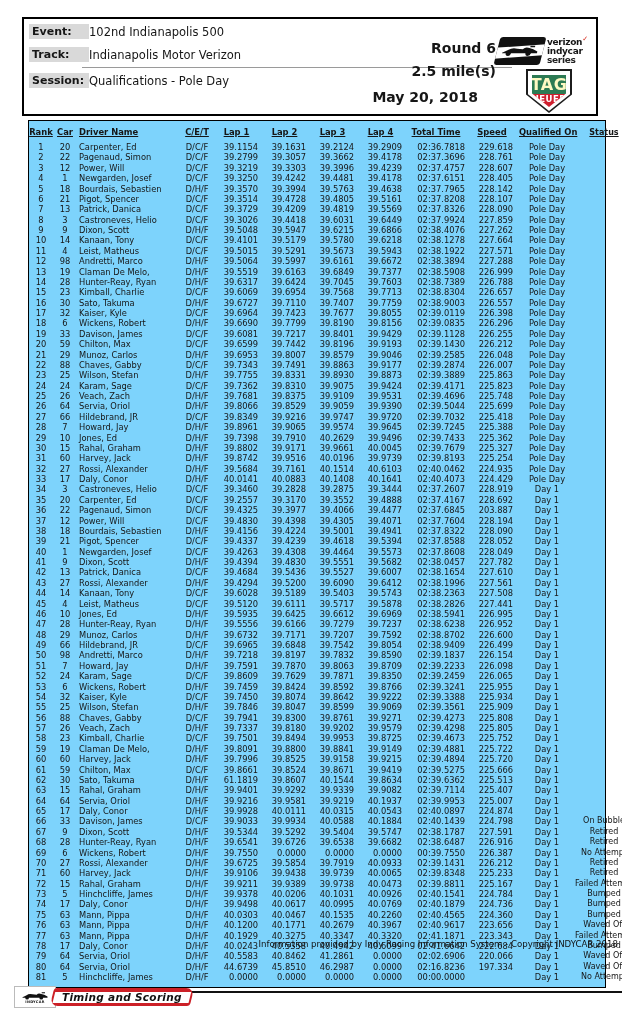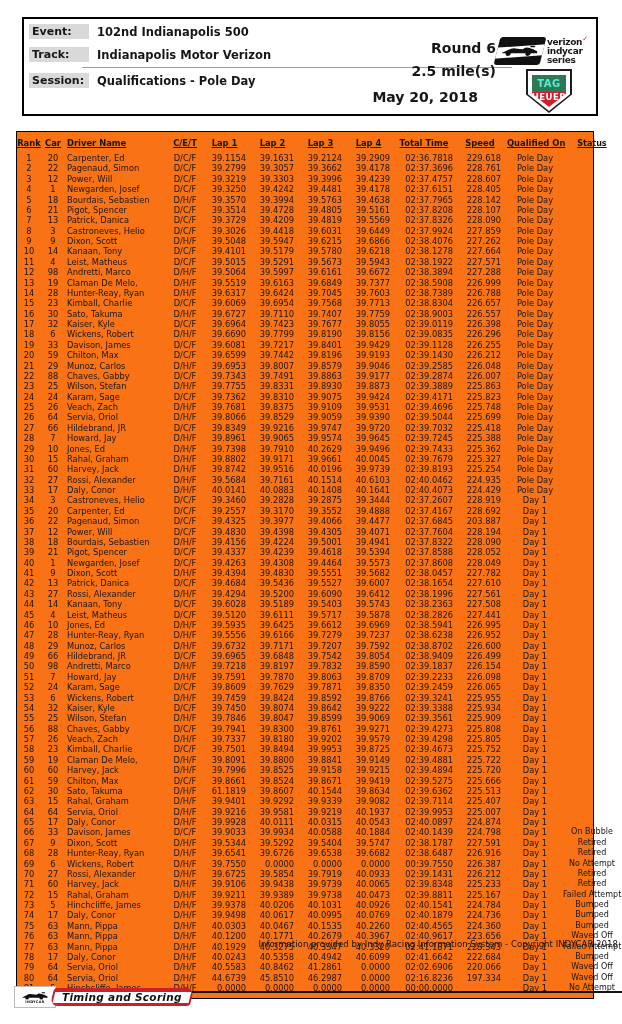--- a/index.html
+++ b/index.html
@@ -3,21 +3,21 @@
 <meta charset="utf-8">
 <style>
   html,body{margin:0;padding:0;background:#e8e8e8;}
   .page{position:relative;width:622px;height:1024px;background:#ffffff;
         font-family:"DejaVu Sans","Liberation Sans",sans-serif;color:#161616;overflow:hidden;}
 
   
   .hdr-box{position:absolute;top:17px;left:22px;width:572px;height:95px;border:2px solid #000;background:#fff;}
   .hdr-row{display:flex;align-items:center;height:21px;margin-top:2px;}
   .hdr-label{width:54px;margin-left:5px;padding:1px 3px;background:#d9d9d9;font-weight:bold;font-size:11px;}
-  .hdr-value{flex:1;margin-left:8px;font-weight:bold;font-size:11.5px;white-space:nowrap;}
+  .hdr-value{flex:1;font-weight:normal;font-size:11.5px;white-space:nowrap;}
   .hdr-right{font-weight:bold;font-size:14px;text-align:right;white-space:nowrap;margin-top:33px;}
   .mr-a{margin-right:100px;}
   .mr-b{margin-right:118px;}
   .hdr-divider{height:1px;background:#9a9a9a;margin:2px 84px 1px 58px;}
 
   
   .ic-logo{position:absolute;top:6px;right:5px;width:94px;height:40px;display:flex;align-items:flex-end;}
   .ic-car-box{width:46px;height:28px;background:#111;border-radius:3px;transform:skewX(-14deg);
               position:relative;overflow:hidden;flex:none;}
   .ic-band{position:absolute;left:-4px;right:-4px;top:9px;height:11px;background:#fff;transform:rotate(-4deg);}
@@ -25,27 +25,27 @@
   .ic-text{margin-left:4px;line-height:9px;font-size:9px;font-weight:bold;letter-spacing:-0.3px;}
   .ic-text .vz-check{color:#d52b1e;font-size:7px;vertical-align:super;font-weight:bold;}
   .ic-text .ic-series{font-weight:bold;color:#222;}
 
   
   .tag-shield{position:absolute;top:50px;right:24px;width:46px;height:44px;
               clip-path:polygon(0 0,100% 0,100% 58%,50% 100%,0 58%);background:#1c1c1c;}
   .tag-white{position:absolute;inset:2px;clip-path:polygon(0 0,100% 0,100% 58%,50% 100%,0 58%);background:#fff;}
   .tag-core{position:absolute;inset:4px;clip-path:polygon(0 0,100% 0,100% 58%,50% 100%,0 58%);
             display:flex;flex-direction:column;}
-  .tag-top{flex:1.15;background:#2c7a53;color:#5eead4;font-weight:bold;font-size:10px;
+  .tag-top{flex:1.15;background:#2c7a53;color:#fef9c3;font-weight:bold;font-size:16px;
            display:flex;align-items:center;justify-content:center;letter-spacing:0.5px;}
   .tag-bottom{flex:1;background:#cf1f2e;color:#fff;font-weight:bold;font-size:8.5px;
            display:flex;align-items:flex-start;justify-content:center;letter-spacing:0.5px;}
 
   
-  .tbl-box{position:absolute;top:120px;left:16px;width:576px;height:866px;border:1.5px solid #000;background:#f97316;margin-top:11px;}
+  .tbl-box{position:absolute;top:120px;left:28px;width:576px;height:866px;border:1.5px solid #000;background:#7dd3fc;}
   table.results{border-collapse:collapse;table-layout:fixed;width:570px;margin:6px auto 0 auto;}
   table.results th{font-size:8.4px;font-weight:bold;text-decoration:underline;padding:0 0 5px 0;
                    white-space:nowrap;overflow:visible;}
   table.results td{font-size:8.3px;height:10.37px;line-height:10.37px;padding:0;white-space:nowrap;overflow:visible;}
   .c-rank{width:24px;text-align:center;}
   .c-car{width:24px;text-align:center;}
   .c-driver{width:100px;text-align:left;padding-left:2px !important;}
   .c-cet{width:36px;text-align:center;}
   .c-lap{width:43px;text-align:right;padding-right:5px !important;}
   .c-total{width:58px;text-align:right;padding-right:6px !important;}

